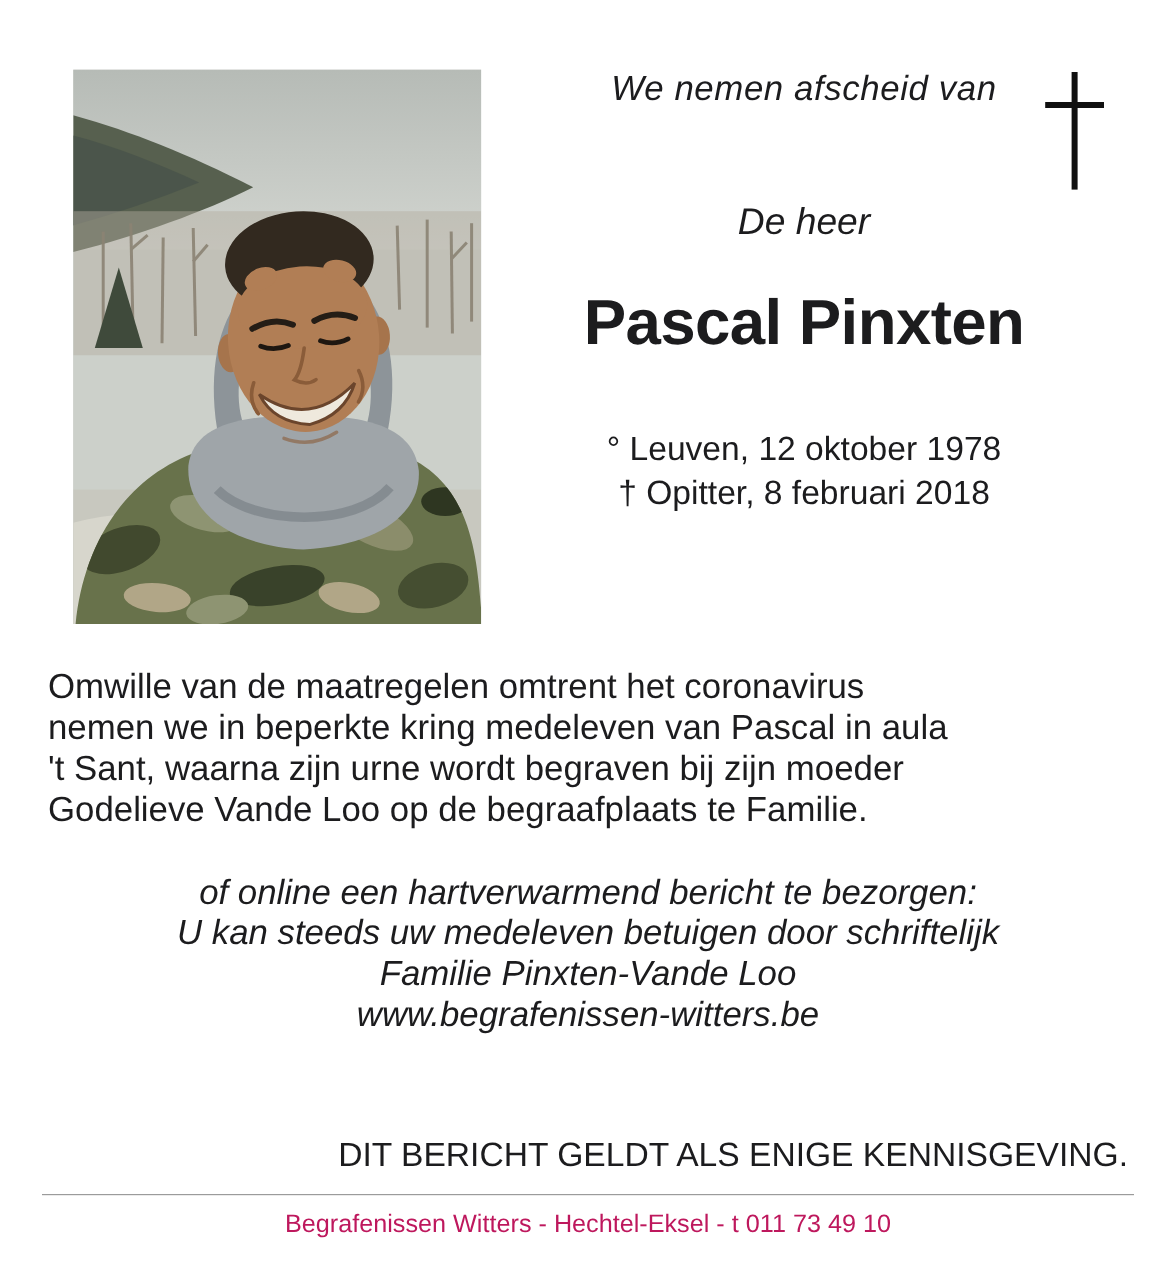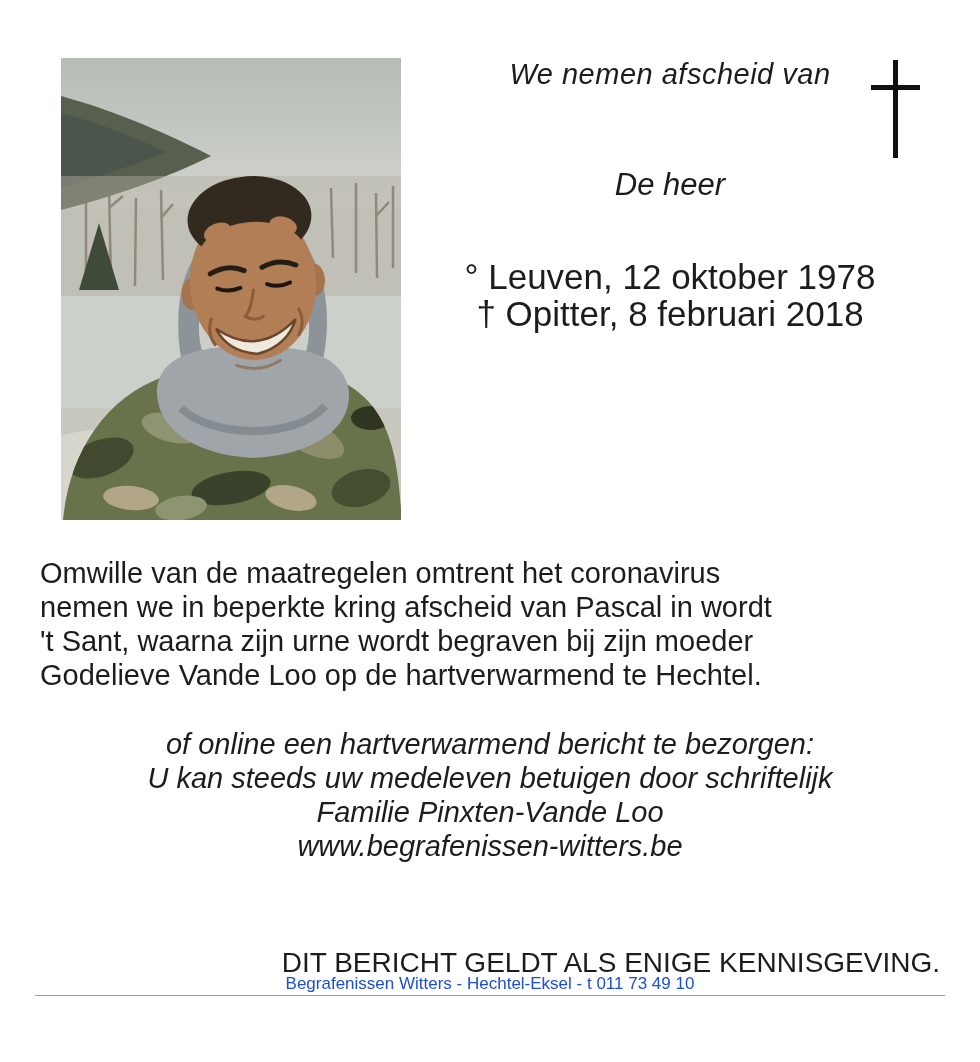--- a/index.html
+++ b/index.html
@@ -13,34 +13,34 @@
   .photo {
     position: absolute; left: 61px; top: 58px; width: 340px; height: 462px;
     overflow: hidden; background: #ccd0ca;
   }
   .photo svg { display: block; width: 100%; height: 100%; }
 
   .head-col { position: absolute; left: 400px; top: 58px; width: 540px; text-align: center; }
   .intro { font-style: italic; font-size: 29px; letter-spacing: 0.5px; }
   .salutation { margin-top: 76px; font-size: 31px; font-style: italic; }
   .name { margin-top: 36px; font-size: 53px; font-weight: bold; letter-spacing: -0.5px; }
-  .dates { margin-top: 55px; font-size: 35px; line-height: 37px; }
+  .dates { margin-top: 55px; font-size: 28px; line-height: 37px; }
 
   .cross-icon { position: absolute; left: 869px; top: 58px; width: 52px; height: 102px; }
   .cross-icon .v { position: absolute; left: 24px; top: 2px; width: 5px; height: 98px; background: #101010; }
   .cross-icon .h { position: absolute; left: 2px; top: 27px; width: 49px; height: 5px; background: #101010; }
 
   .para1 { position: absolute; top: 556px; left: 40px; width: 900px; text-align: left;
            font-size: 29px; line-height: 34px; }
   .condolence { position: absolute; top: 727px; left: 40px; width: 900px; text-align: center;
                 font-style: italic; font-size: 29px; line-height: 34px; }
   .notice { position: absolute; top: 947px; left: 40px; width: 900px; text-align: right; font-size: 28px; }
   .divider { position: absolute; top: 995px; left: 35px; width: 910px; height: 0; border-top: 1px solid #9b9b9b; }
-  .footer { position: absolute; top: 974px; left: 40px; width: 900px; text-align: center;
-            font-size: 17px; color: #1d4ed8; }
+  .footer { position: absolute; top: 1009px; left: 40px; width: 900px; text-align: center;
+            font-size: 21px; color: #be185d; }
 </style>
 </head>
 <body>
 
 <div class="page">
 
   <div class="photo">
     <svg viewBox="0 0 340 462" preserveAspectRatio="none">
       <defs>
         <linearGradient id="skyGrad" x1="0" y1="0" x2="0" y2="1">
@@ -118,36 +118,37 @@
         <path d="M148,258 Q142,272 150,284" stroke="#8a5c39" stroke-width="3" fill="none" stroke-linecap="round"></path>
         <path d="M236,254 Q242,268 234,280" stroke="#8a5c39" stroke-width="3" fill="none" stroke-linecap="round"></path>
         <path d="M170,306 Q192,316 214,304" stroke="#8a5c39" stroke-width="3" fill="none" opacity="0.6" stroke-linecap="round"></path>
       </g>
     </svg>
   </div>
 
   <div class="head-col">
     <div class="intro">We nemen afscheid van</div>
     <div class="salutation">De heer</div>
+    <div class="name">Pascal Pinxten</div>
     <div class="dates">
       <div>° Leuven, 12 oktober 1978</div>
       <div>† Opitter, 8 februari 2018</div>
     </div>
   </div>
 
   <div class="cross-icon">
     <span class="v"></span>
     <span class="h"></span>
   </div>
 
   <div class="para1">
     <div>Omwille van de maatregelen omtrent het coronavirus</div>
-    <div>nemen we in beperkte kring afscheid van Pascal in wordt</div>
+    <div>nemen we in beperkte kring medeleven van Pascal in aula</div>
     <div>'t Sant, waarna zijn urne wordt begraven bij zijn moeder</div>
-    <div>Godelieve Vande Loo op de hartverwarmend te Hechtel.</div>
+    <div>Godelieve Vande Loo op de begraafplaats te Familie.</div>
   </div>
 
   <div class="condolence">
     <div>of online een hartverwarmend bericht te bezorgen:</div>
     <div>U kan steeds uw medeleven betuigen door schriftelijk</div>
     <div>Familie Pinxten-Vande Loo</div>
     <div>www.begrafenissen-witters.be</div>
   </div>
 
   <div class="notice">DIT BERICHT GELDT ALS ENIGE KENNISGEVING.</div>

